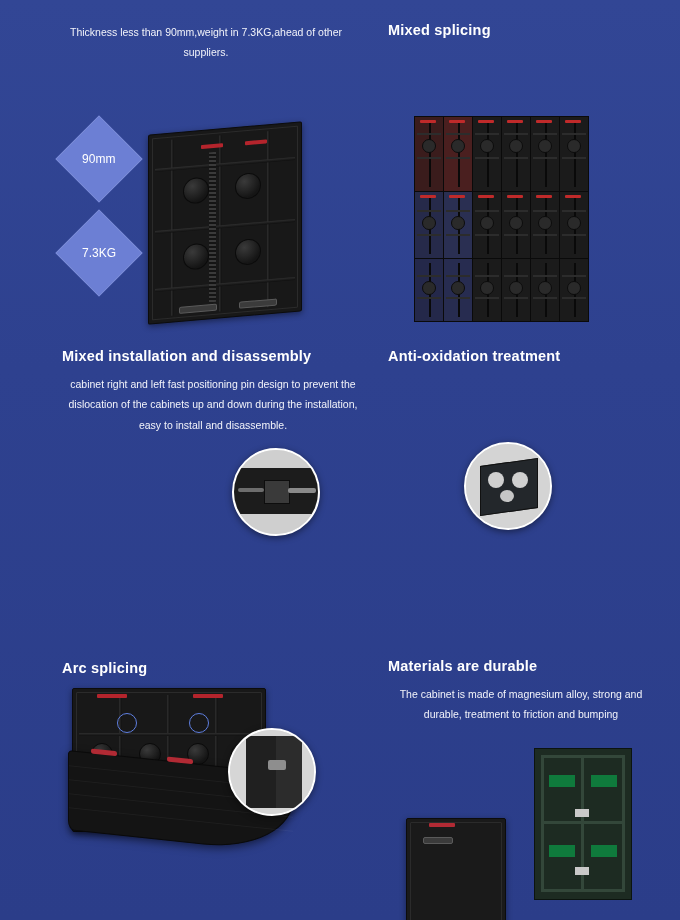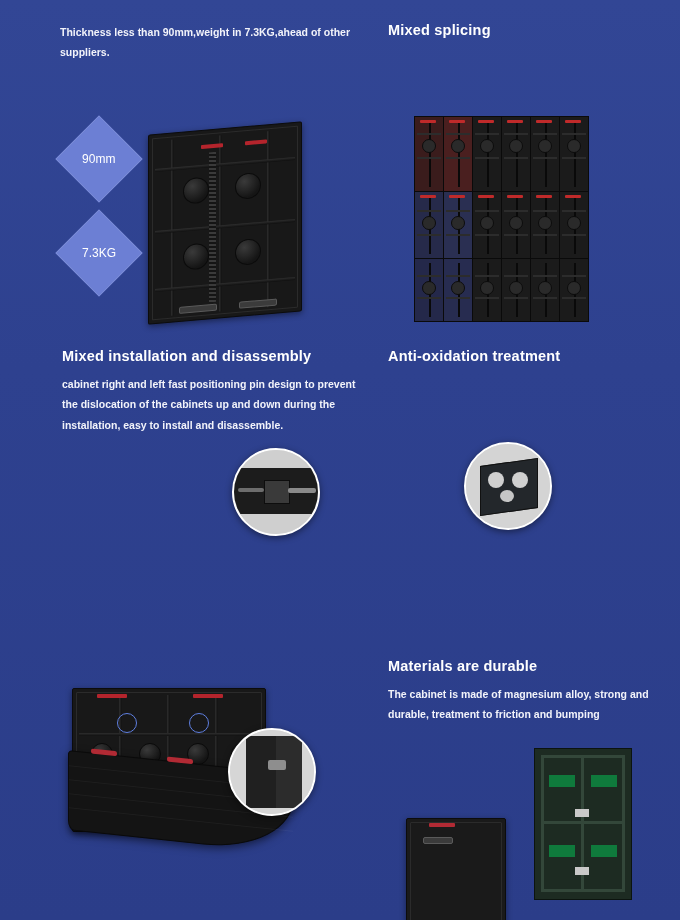--- a/index.html
+++ b/index.html
@@ -24,21 +24,22 @@
     font-weight:bold;
     margin:0 0 10px 0;
     letter-spacing:.2px;
     color:#ffffff;
   }
   p.body{
     font-size:10.5px;
     line-height:1.95;
     margin:0;
     color:#f2f3fa;
-    font-weight:bold;
+    font-weight:normal;
+    text-align:center;
   }
 
   
   .panel{
     position:relative;
     background:#181818;
     border:1px solid #0c0c0c;
     border-radius:2px;
     overflow:hidden;
     box-shadow:0 2px 6px rgba(0,0,0,.45);
@@ -340,20 +341,21 @@
   <div class="bubble" style="left:464px;top:442px;width:84px;height:84px;">
     <div class="inner" style="background:#d4d4d4;">
       <div style="position:absolute;left:14px;top:18px;width:56px;height:48px;background:#23272b;transform:skewY(-8deg);border:1px solid #111;"></div>
       <div style="position:absolute;left:22px;top:28px;width:16px;height:16px;border-radius:50%;background:#d0d0d0;"></div>
       <div style="position:absolute;left:46px;top:28px;width:16px;height:16px;border-radius:50%;background:#d0d0d0;"></div>
       <div style="position:absolute;left:34px;top:46px;width:14px;height:12px;border-radius:50%;background:#c6c6c6;"></div>
     </div>
   </div>
 
   <div class="col-left" style="top:660px;left:62px;">
+    <h2 class="sect">Arc splicing</h2>
   </div>
 
   <div class="curve" style="left:68px;top:762px;width:224px;height:78px;border-radius:4px 4px 40% 6px / 4px 4px 70% 10px;transform:skewY(6deg);">
     <div class="ln" style="top:14px;"></div>
     <div class="ln" style="top:28px;"></div>
     <div class="ln" style="top:42px;"></div>
     <div class="ln" style="top:56px;"></div>
     <div style="position:absolute;left:22px;top:-5px;width:26px;height:5px;background:#b12a34;border-radius:2px;"></div>
     <div style="position:absolute;left:98px;top:-5px;width:26px;height:5px;background:#b12a34;border-radius:2px;"></div>
   </div>

